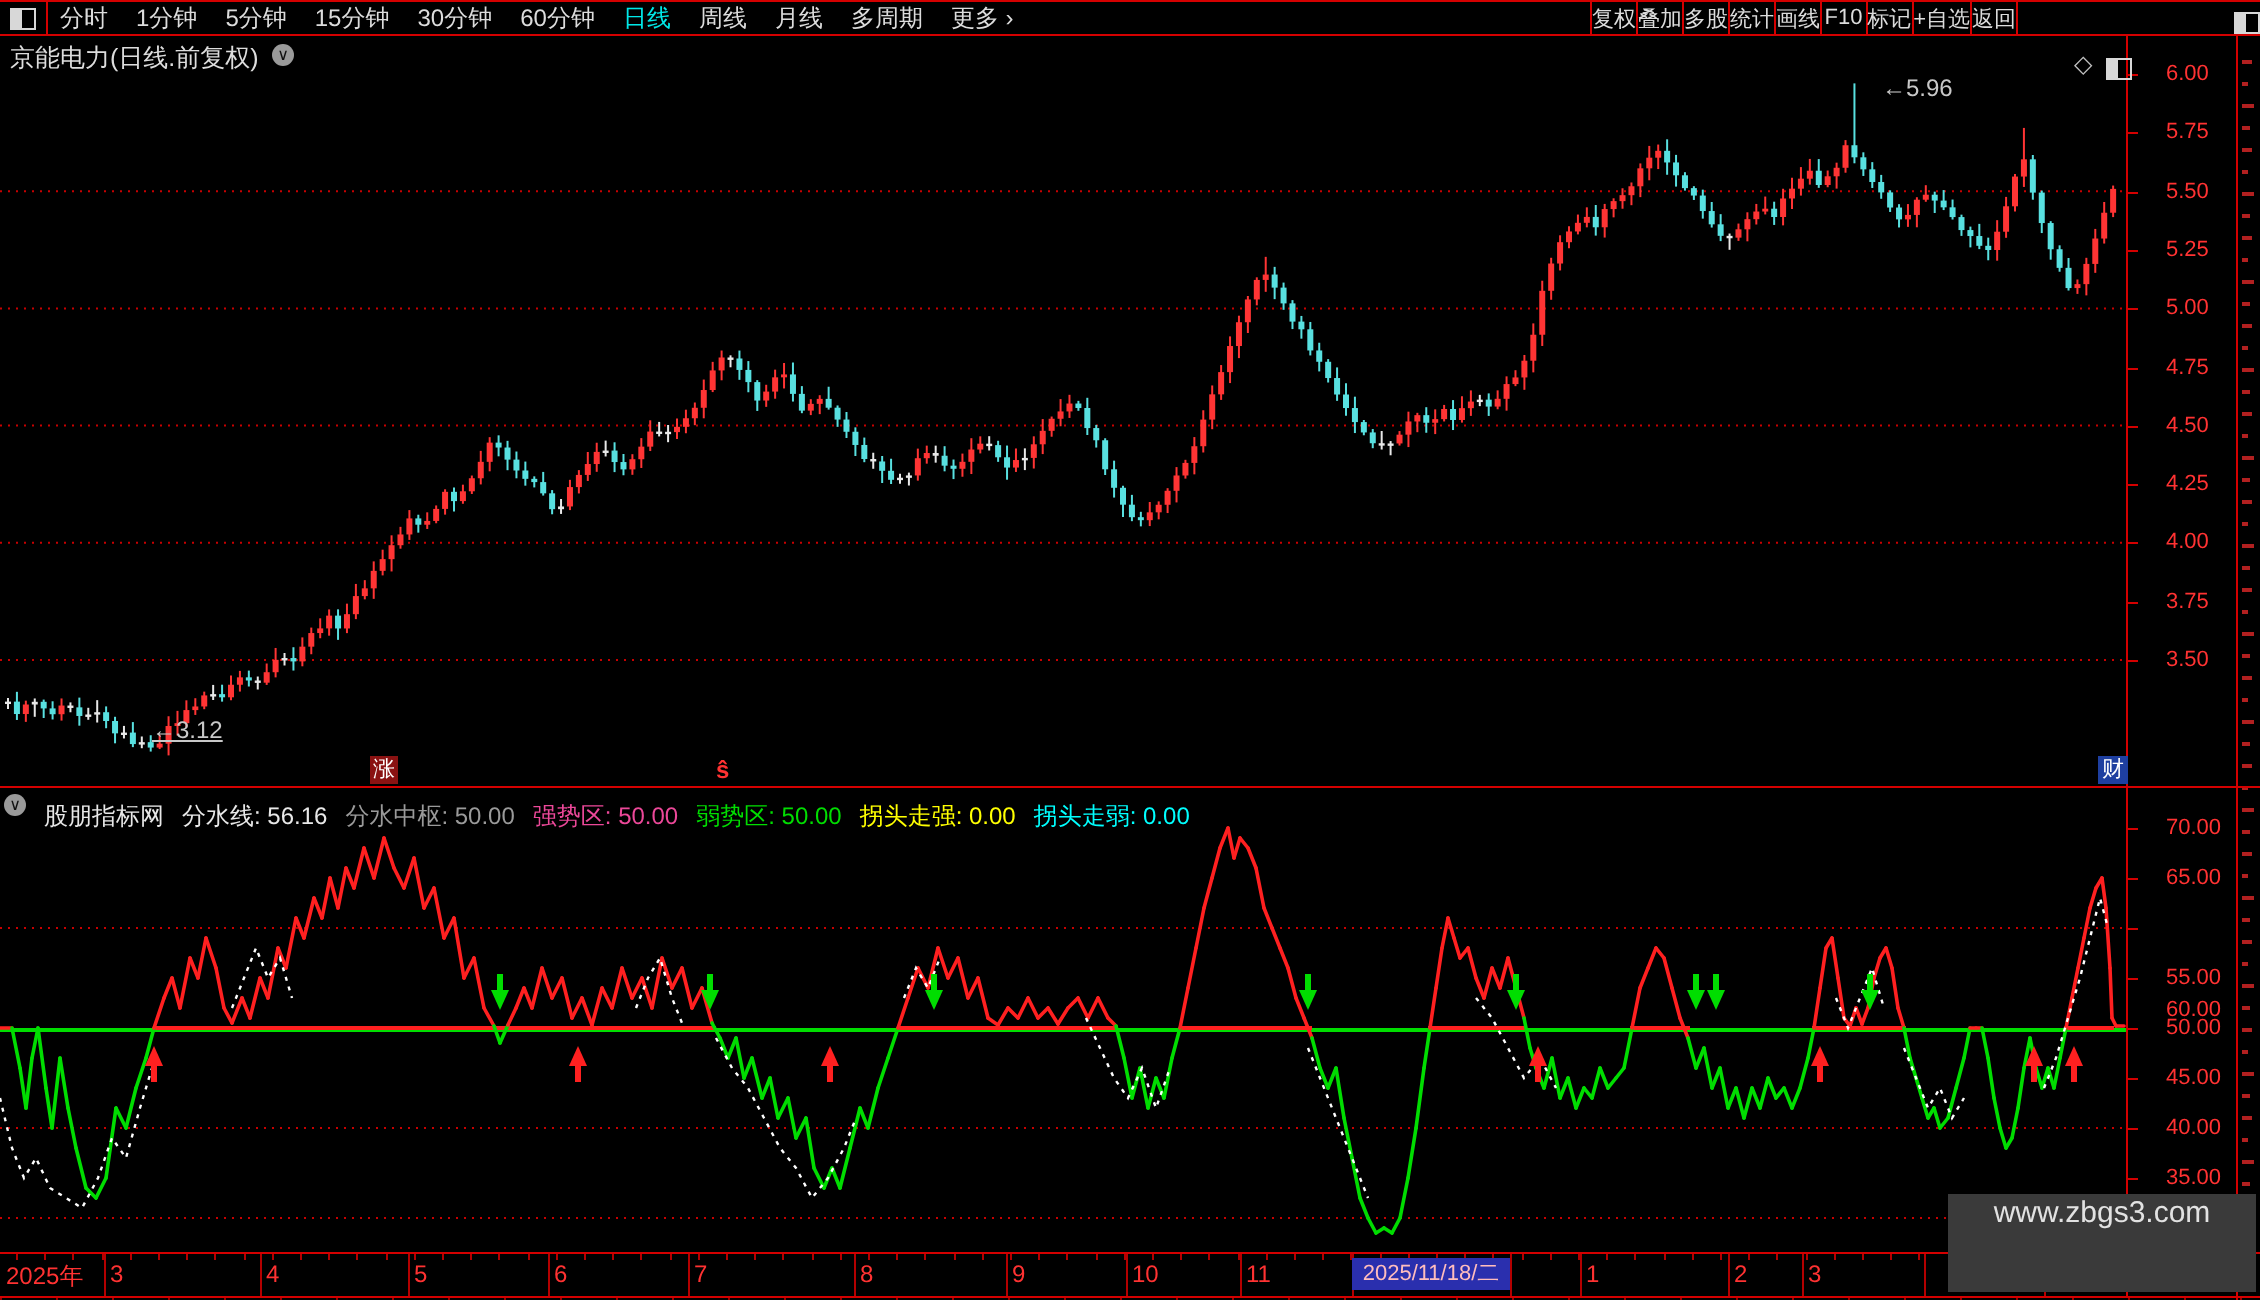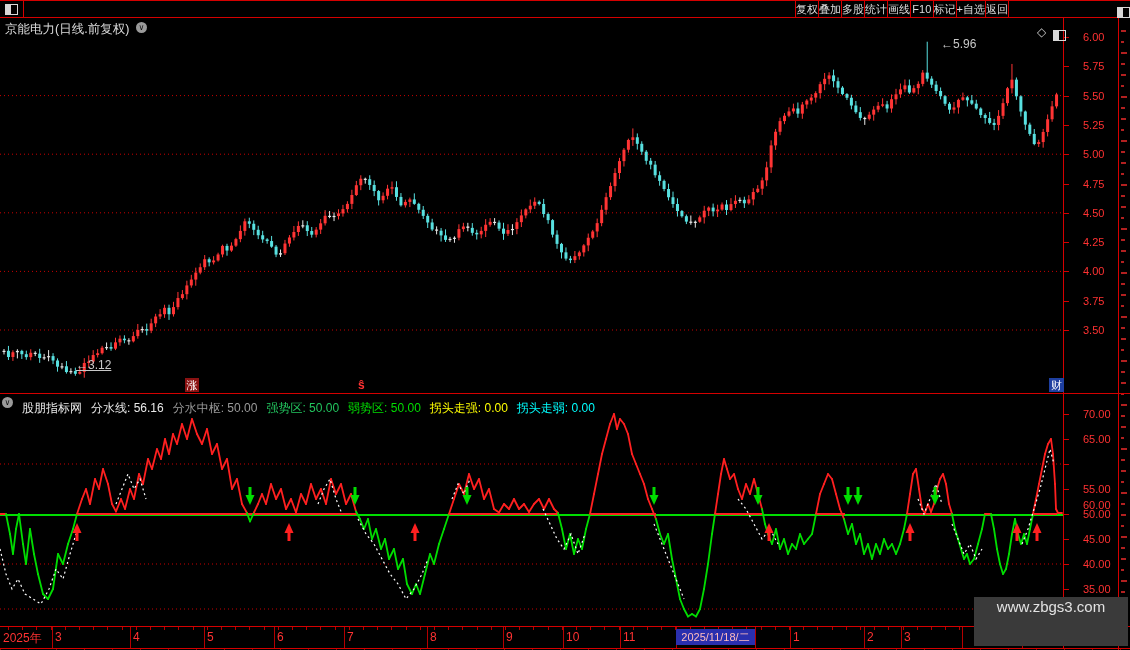--- a/index.html
+++ b/index.html
@@ -67,20 +67,33 @@
 </style>
 </head>
 <body>
 
 <div class="screen">
 
   <div class="toolbar">
     <div class="tb-icon-box">
       <span class="panel-ico"></span>
     </div>
+    <div class="tb-left" id="tb-left">
+        <span class="tb-item">分时</span>
+        <span class="tb-item">1分钟</span>
+        <span class="tb-item">5分钟</span>
+        <span class="tb-item">15分钟</span>
+        <span class="tb-item">30分钟</span>
+        <span class="tb-item">60分钟</span>
+        <span class="tb-item active">日线</span>
+        <span class="tb-item">周线</span>
+        <span class="tb-item">月线</span>
+        <span class="tb-item">多周期</span>
+        <span class="tb-item">更多 ›</span>
+      </div>
     <div class="tb-right" id="tb-right">
         <span class="tb-cell">复权</span>
         <span class="tb-cell">叠加</span>
         <span class="tb-cell">多股</span>
         <span class="tb-cell">统计</span>
         <span class="tb-cell">画线</span>
         <span class="tb-cell">F10</span>
         <span class="tb-cell">标记</span>
         <span class="tb-cell">+自选</span>
         <span class="tb-cell">返回</span>
@@ -579,21 +592,21 @@
         <line x1="1056.56" y1="74.7715256637552" x2="1056.56" y2="90.54466763458433" stroke="#ff3434" stroke-width="1"></line>
         <rect x="1055.06" y="76.4417413263923" width="3" height="11.922193318971878" fill="#ff3434"></rect>
       </svg>
   </div>
 
   <div class="ind-header" id="ind-header">
     <span class="chev-circle">∨</span>
   <span class="ind-item" style="color: rgb(232, 232, 232);">股朋指标网</span>
       <span class="ind-item" style="color: rgb(232, 232, 232);">分水线: 56.16</span>
       <span class="ind-item" style="color: rgb(154, 154, 154);">分水中枢: 50.00</span>
-      <span class="ind-item" style="color: #22c55e;">强势区: 50.00</span>
+      <span class="ind-item" style="color: #ec4899;">强势区: 50.00</span>
       <span class="ind-item" style="color: rgb(0, 221, 0);">弱势区: 50.00</span>
       <span class="ind-item" style="color: rgb(255, 255, 0);">拐头走强: 0.00</span>
       <span class="ind-item" style="color: rgb(0, 255, 255);">拐头走弱: 0.00</span>
     </div>
   <div class="ind-pane">
     <svg id="ind-svg" width="1063" height="232">
         <line x1="0" y1="70" x2="1063" y2="70" stroke="#c80000" stroke-width="1" stroke-dasharray="1 3"></line>
         <line x1="0" y1="170" x2="1063" y2="170" stroke="#c80000" stroke-width="1" stroke-dasharray="1 3"></line>
         <line x1="0" y1="215" x2="1063" y2="215" stroke="#c80000" stroke-width="1" stroke-dasharray="1 3"></line>
         <line x1="0" y1="121" x2="1063" y2="121" stroke="#00dd00" stroke-width="2"></line>

